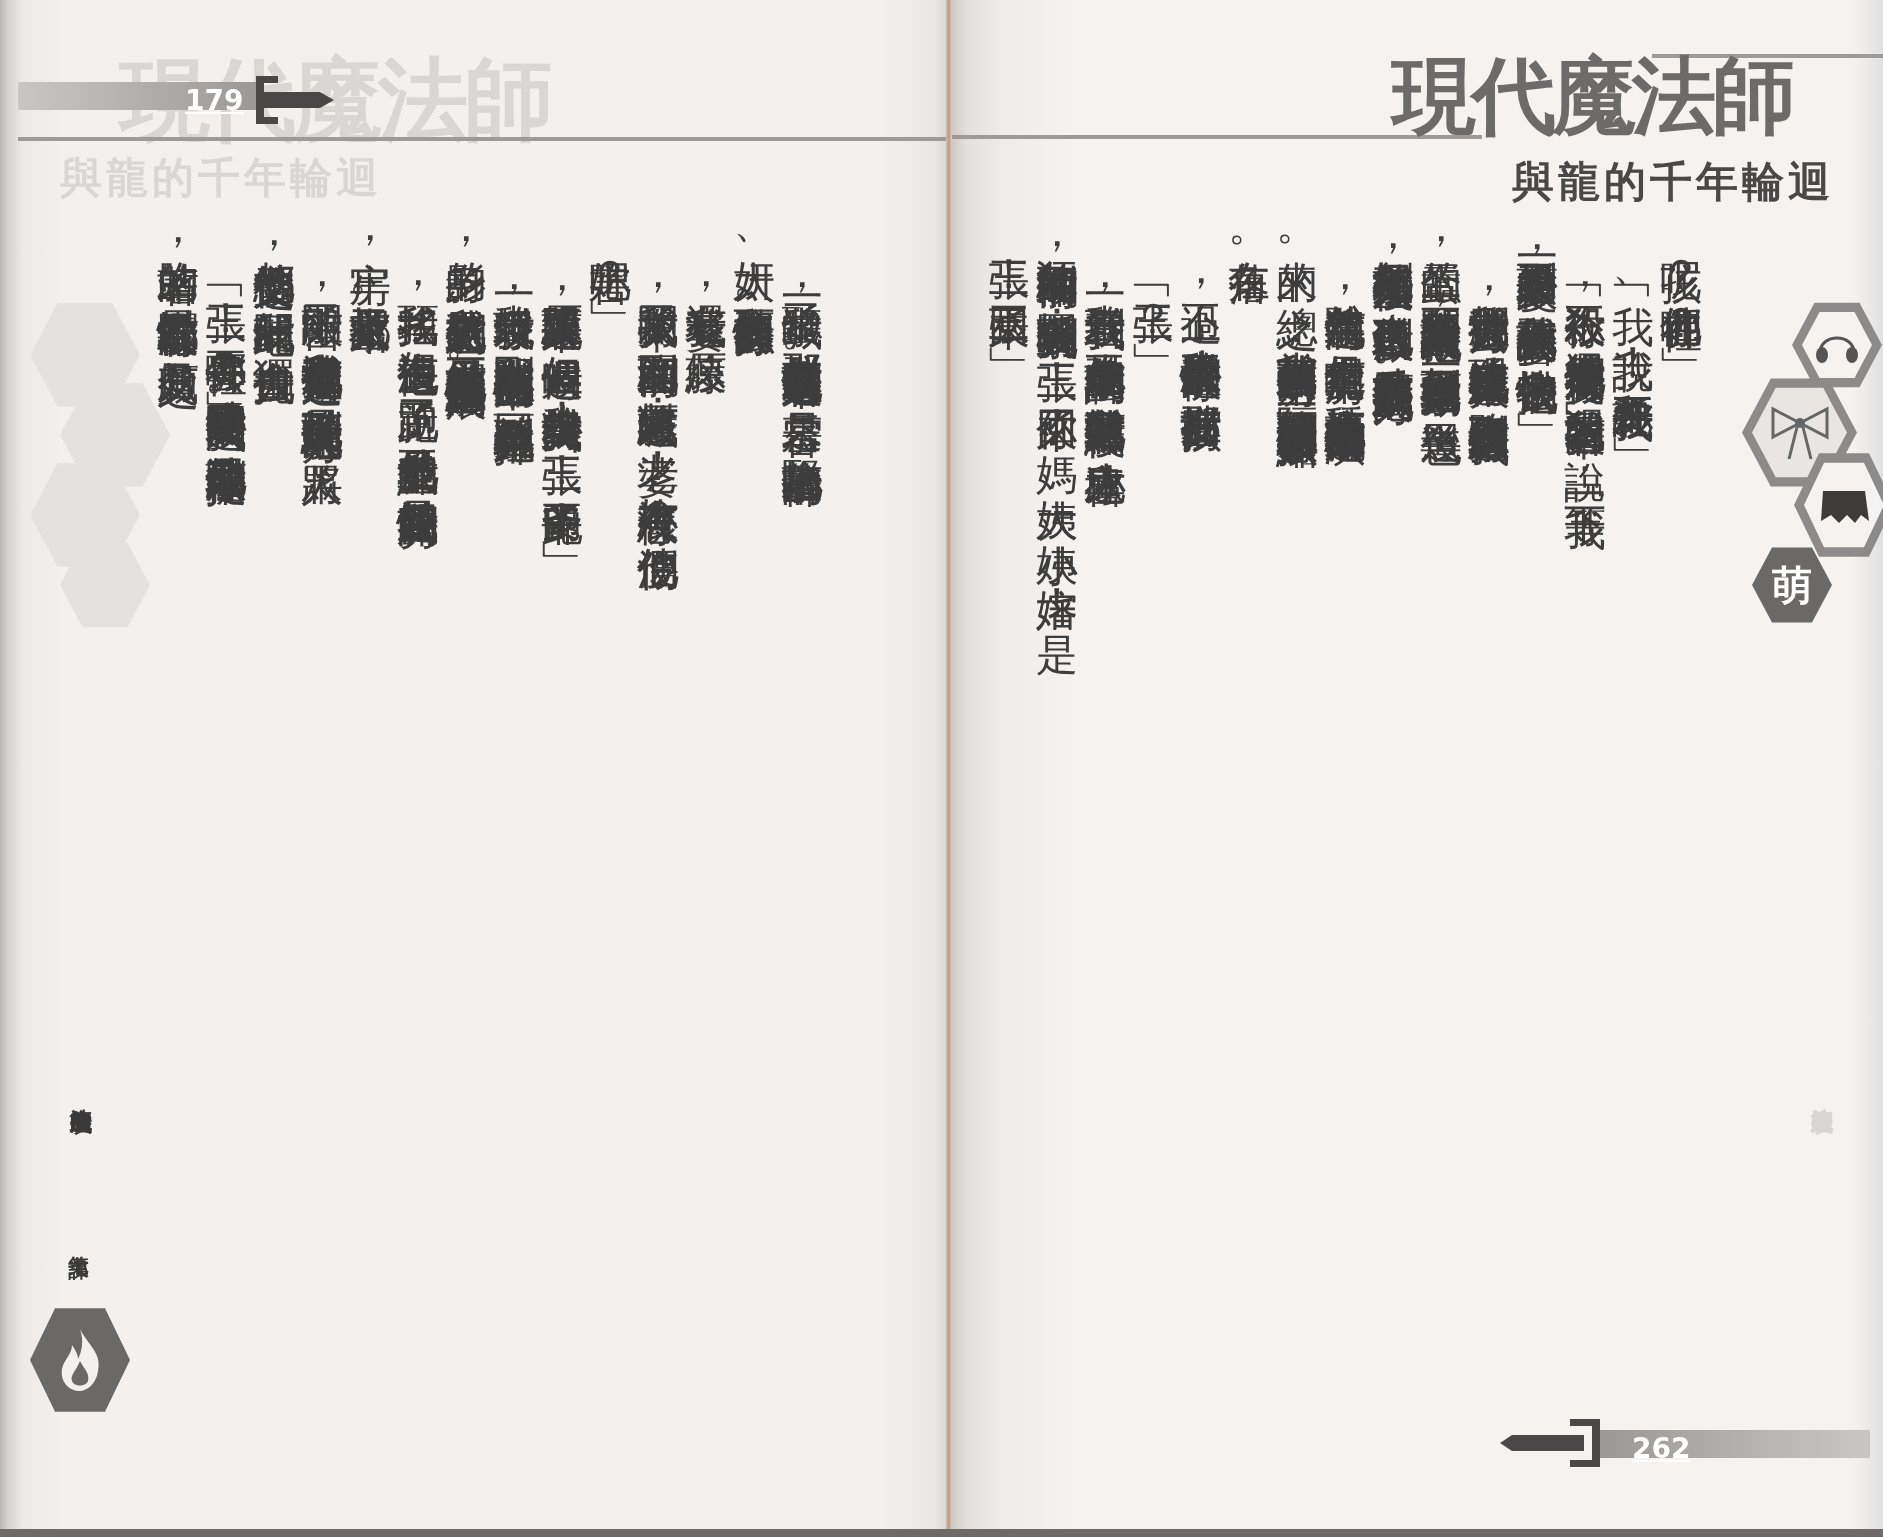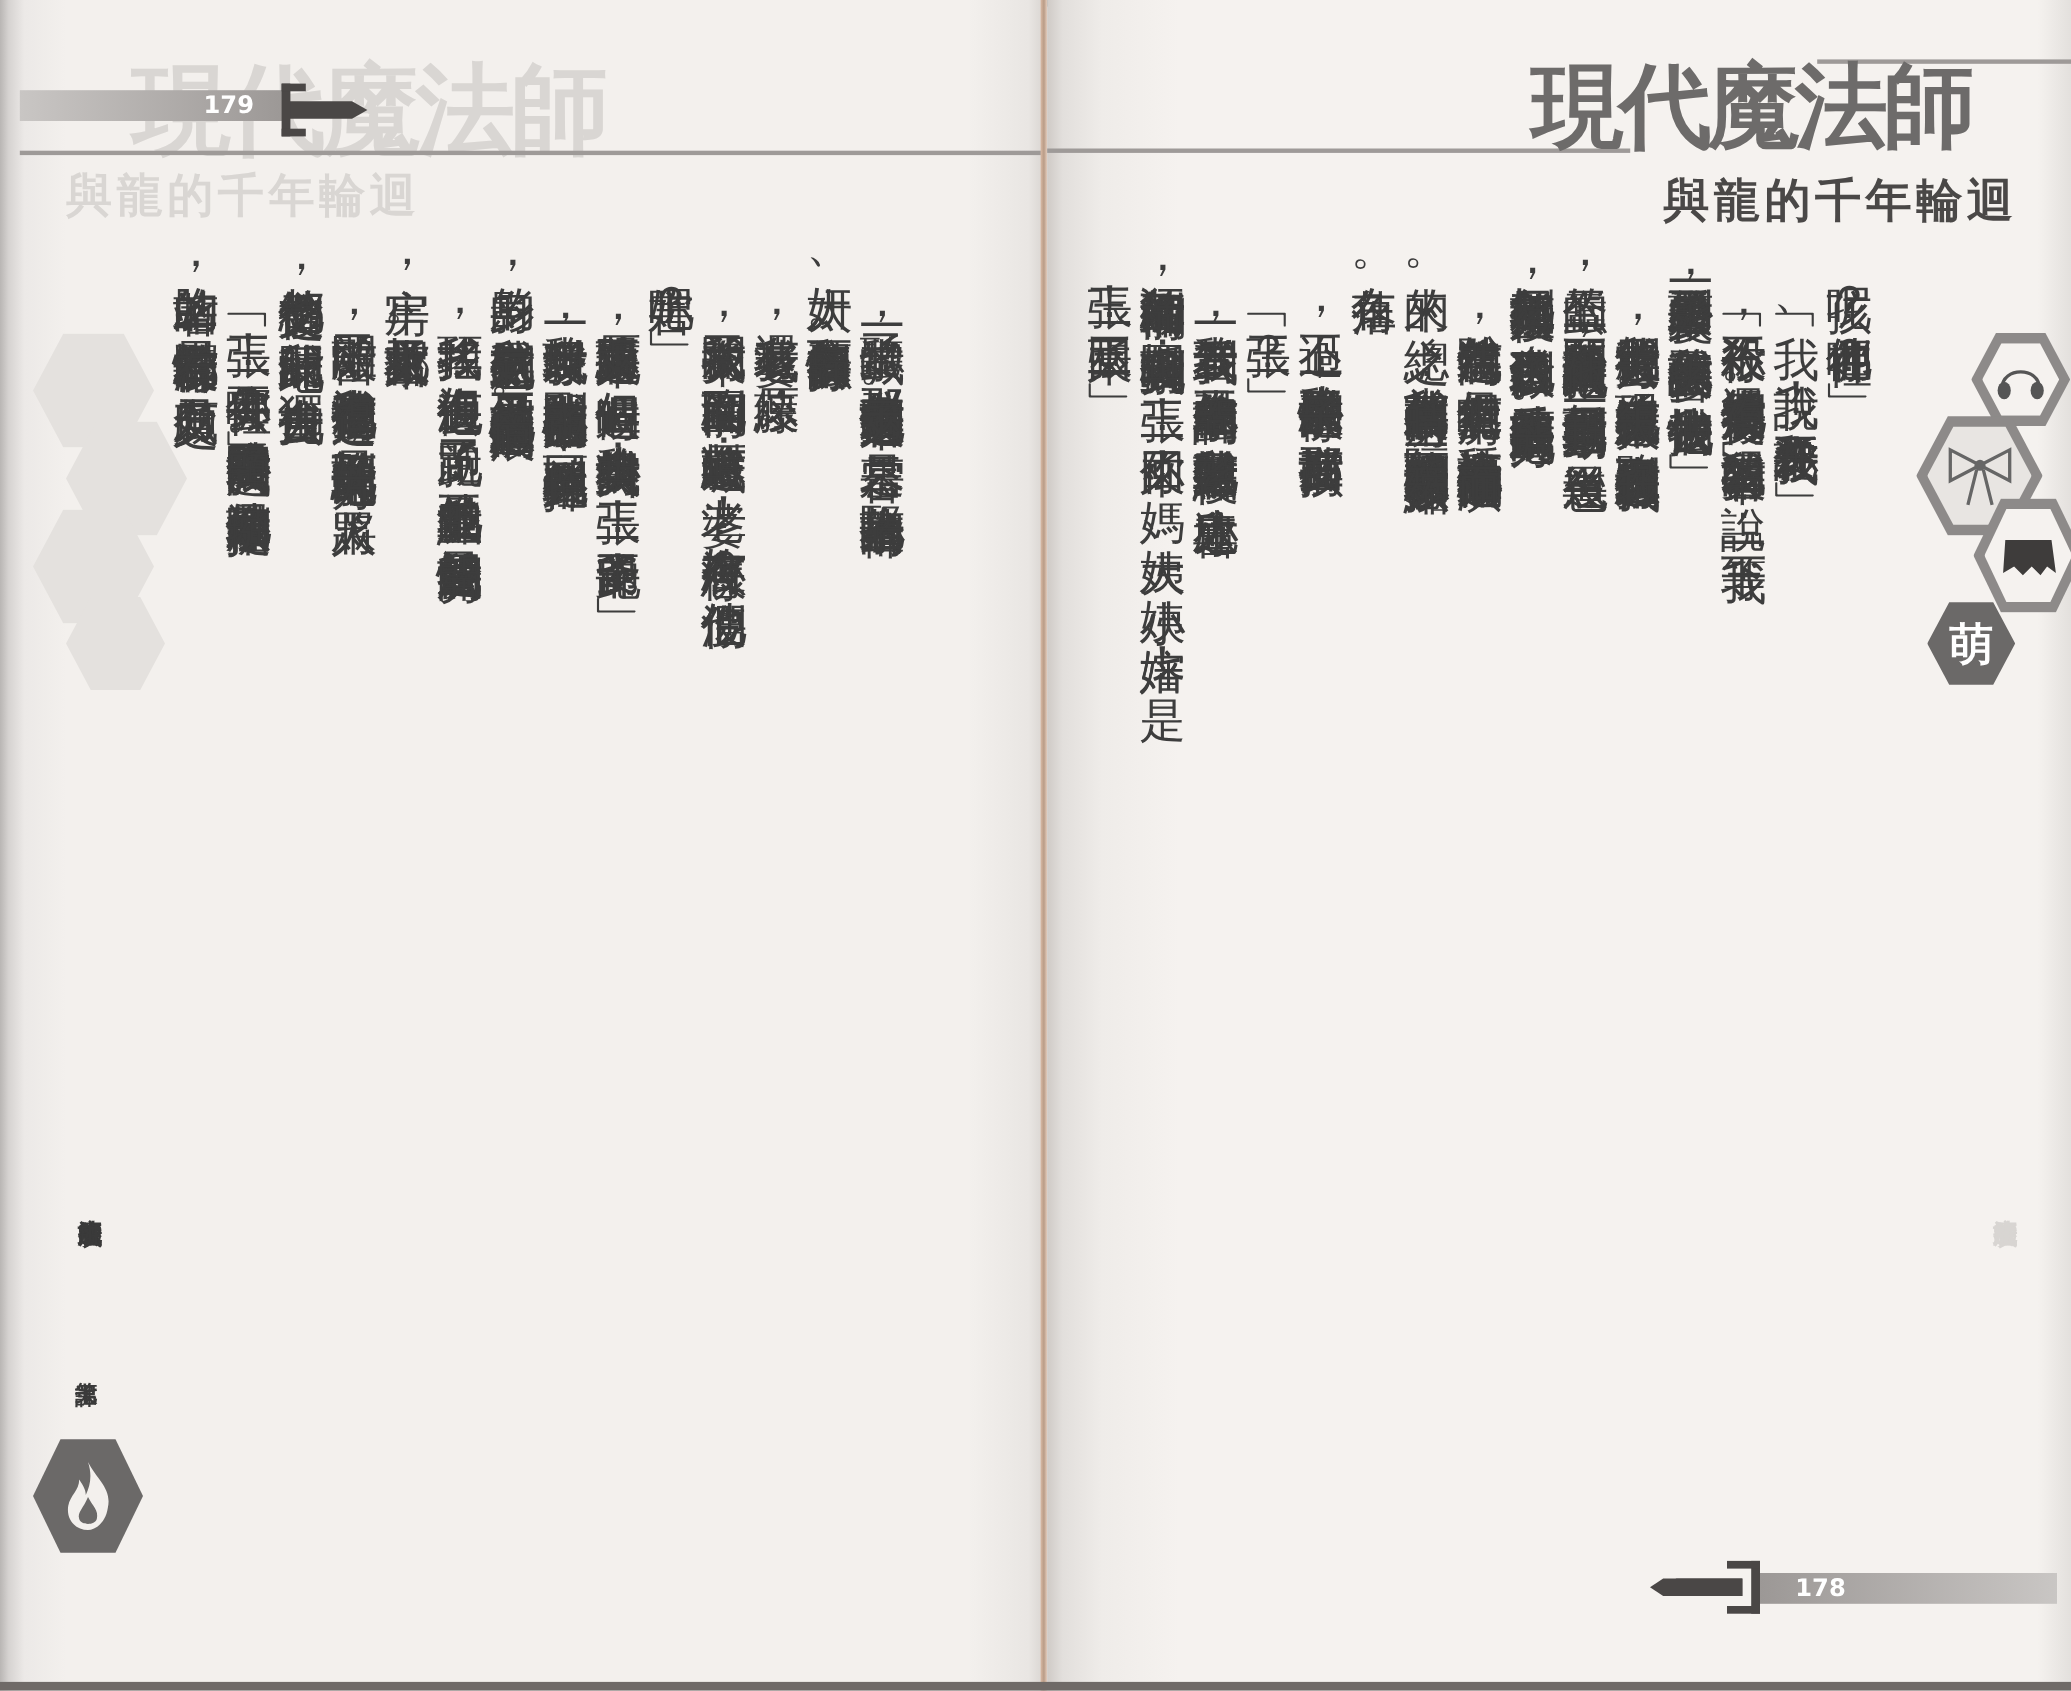--- a/index.html
+++ b/index.html
@@ -22,21 +22,21 @@
   
   .col {
     position:absolute; top:228px;
     writing-mode:vertical-rl;
     font-size:42px; line-height:48px; letter-spacing:1px;
     white-space:nowrap; color:#3d3d3d;
   }
 
   
   .pnum-bar { position:absolute; height:28px; background:linear-gradient(to right,#c9c6c4,#9c9896); }
-  .pnum { position:absolute; font-family:"DejaVu Sans", sans-serif; font-weight:bold; color:#fff; font-size:22px; }
+  .pnum { position:absolute; font-family:"DejaVu Sans", sans-serif; font-weight:bold; color:#fff; font-size:28px;text-decoration:underline; }
 
   
   .title-main {
     position:absolute; font-family:"DejaVu Sans", sans-serif; font-weight:bold;
     color:#6d6b6a; font-size:84px; letter-spacing:-4px;
   }
   .title-sub {
     position:absolute; font-family:"DejaVu Sans", sans-serif; font-weight:bold;
     color:#4a4847; font-size:42px; letter-spacing:4px;
   }
@@ -176,16 +176,16 @@
 
   <svg style="position:absolute; left:548px; top:1413px;" width="110" height="60">
     <polygon points="100,22 40,22 26,30 40,38 100,38" fill="#4a4746" transform="translate(-16,0) scale(1,1)"></polygon>
     <polygon points="110,24 60,24 60,36 110,36" fill="#4a4746" opacity="0"></polygon>
     <polygon points="0,30 12,22 84,22 84,38 12,38" fill="#4a4746"></polygon>
     <rect x="92" y="6" width="8" height="48" fill="#4a4746"></rect>
     <rect x="70" y="6" width="30" height="7" fill="#4a4746"></rect>
     <rect x="70" y="47" width="30" height="7" fill="#4a4746"></rect>
   </svg>
   <div class="pnum-bar" style="left:648px; top:1430px; width:270px; background:linear-gradient(to right,#9c9896,#c9c6c4);"></div>
-  <div class="pnum" style="left:680px; top:1432px;">178</div>
+  <div class="pnum" style="left:680px; top:1432px;">262</div>
 </div>
 
 <div class="bottom-edge"></div>
 
 </body></html>

